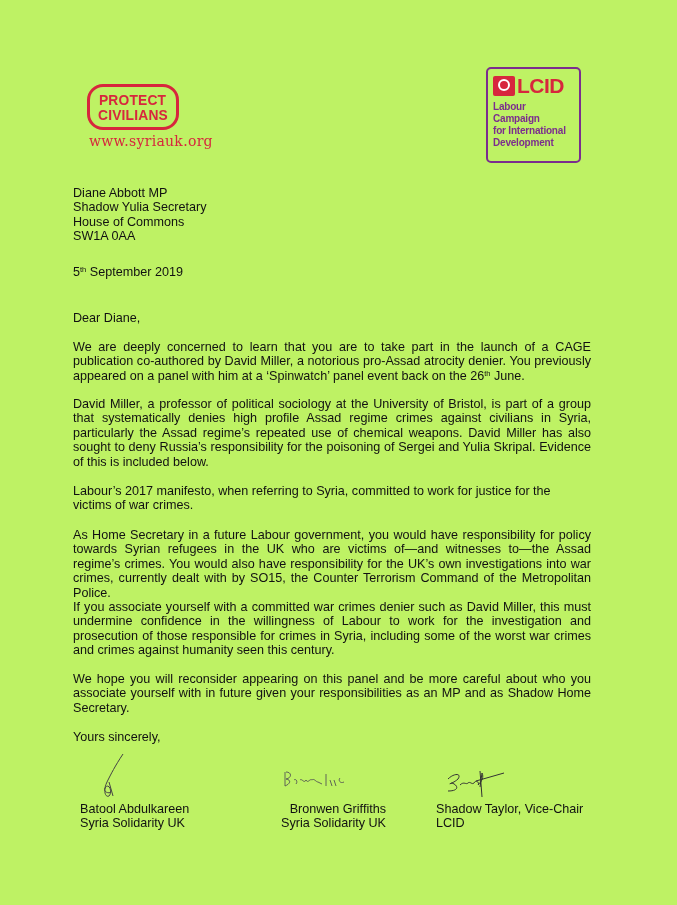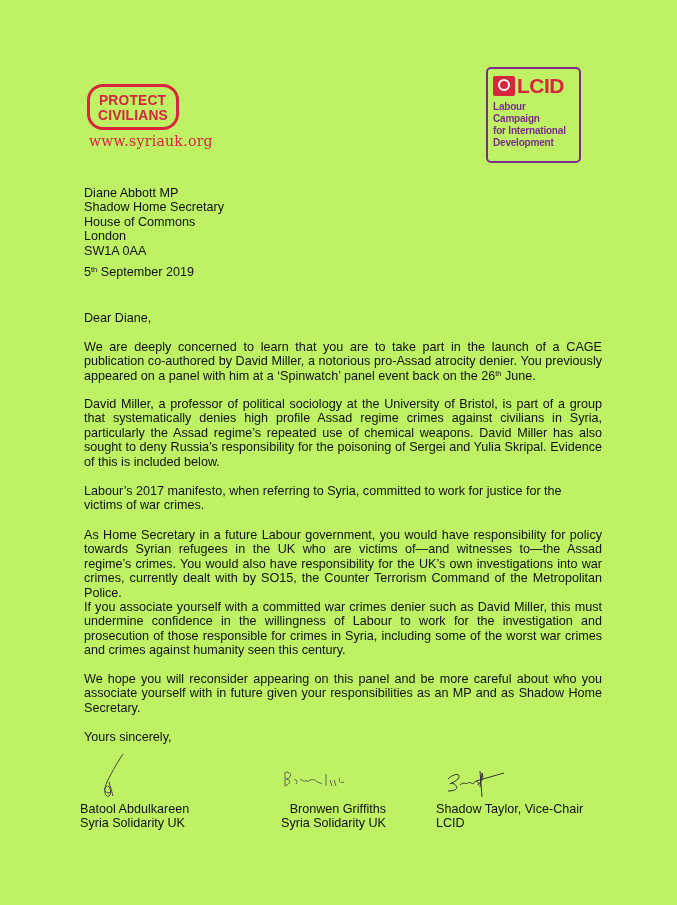--- a/index.html
+++ b/index.html
@@ -18,21 +18,21 @@
     
     .lcid-logo { position: absolute; left: 486px; top: 67px; width: 95px; height: 96px;
       border: 2px solid #7b2d8e; border-radius: 5px; box-sizing: border-box; padding: 6px 5px; }
     .lcid-top { display: flex; align-items: center; gap: 2px; }
     .rose { width: 22px; height: 20px; background: #d7263d; border-radius: 2px; position: relative; }
     .rose::after { content: ""; position: absolute; left: 5px; top: 3px; width: 12px; height: 12px; border: 2px solid #fff; border-radius: 50%; box-sizing: border-box; }
     .lcid-word { font-weight: bold; color: #d7263d; font-size: 21px; line-height: 21px; letter-spacing: -0.5px; }
     .lcid-sub { color: #7b2d8e; font-size: 10px; line-height: 12px; margin-top: 5px; font-weight: bold; letter-spacing: -0.2px; }
 
     
-    .block { position: absolute; left: 84px; width: 518px; line-height: 14.4px; }
+    .block { position: absolute; left: 73px; width: 518px; line-height: 14.4px; }
     .justify { text-align: justify; }
     .line { display: block; }
     sup { font-size: 7.5px; vertical-align: 4px; line-height: 0; }
 
     .sig-col { position: absolute; top: 802px; line-height: 14.4px; }
     .sig { position: absolute; }
   </style>
 </head>
 <body>
 
@@ -53,23 +53,22 @@
     </div>
     <div class="lcid-sub">
       <span class="line">Labour Campaign</span>
       <span class="line">for International</span>
       <span class="line">Development</span>
     </div>
   </div>
 
   <div class="block" style="top:186px;">
     <span class="line">Diane Abbott MP</span>
-    <span class="line">Shadow Home Secretary</span>
+    <span class="line">Shadow Yulia Secretary</span>
     <span class="line">House of Commons</span>
-    <span class="line">London</span>
     <span class="line">SW1A 0AA</span>
   </div>
 
   <div class="block" style="top:265px;">
     <span>5</span><sup>th</sup><span> September 2019</span>
   </div>
 
   <div class="block" style="top:311px;">Dear Diane,</div>
 
   <div class="block justify" style="top:340px;">

